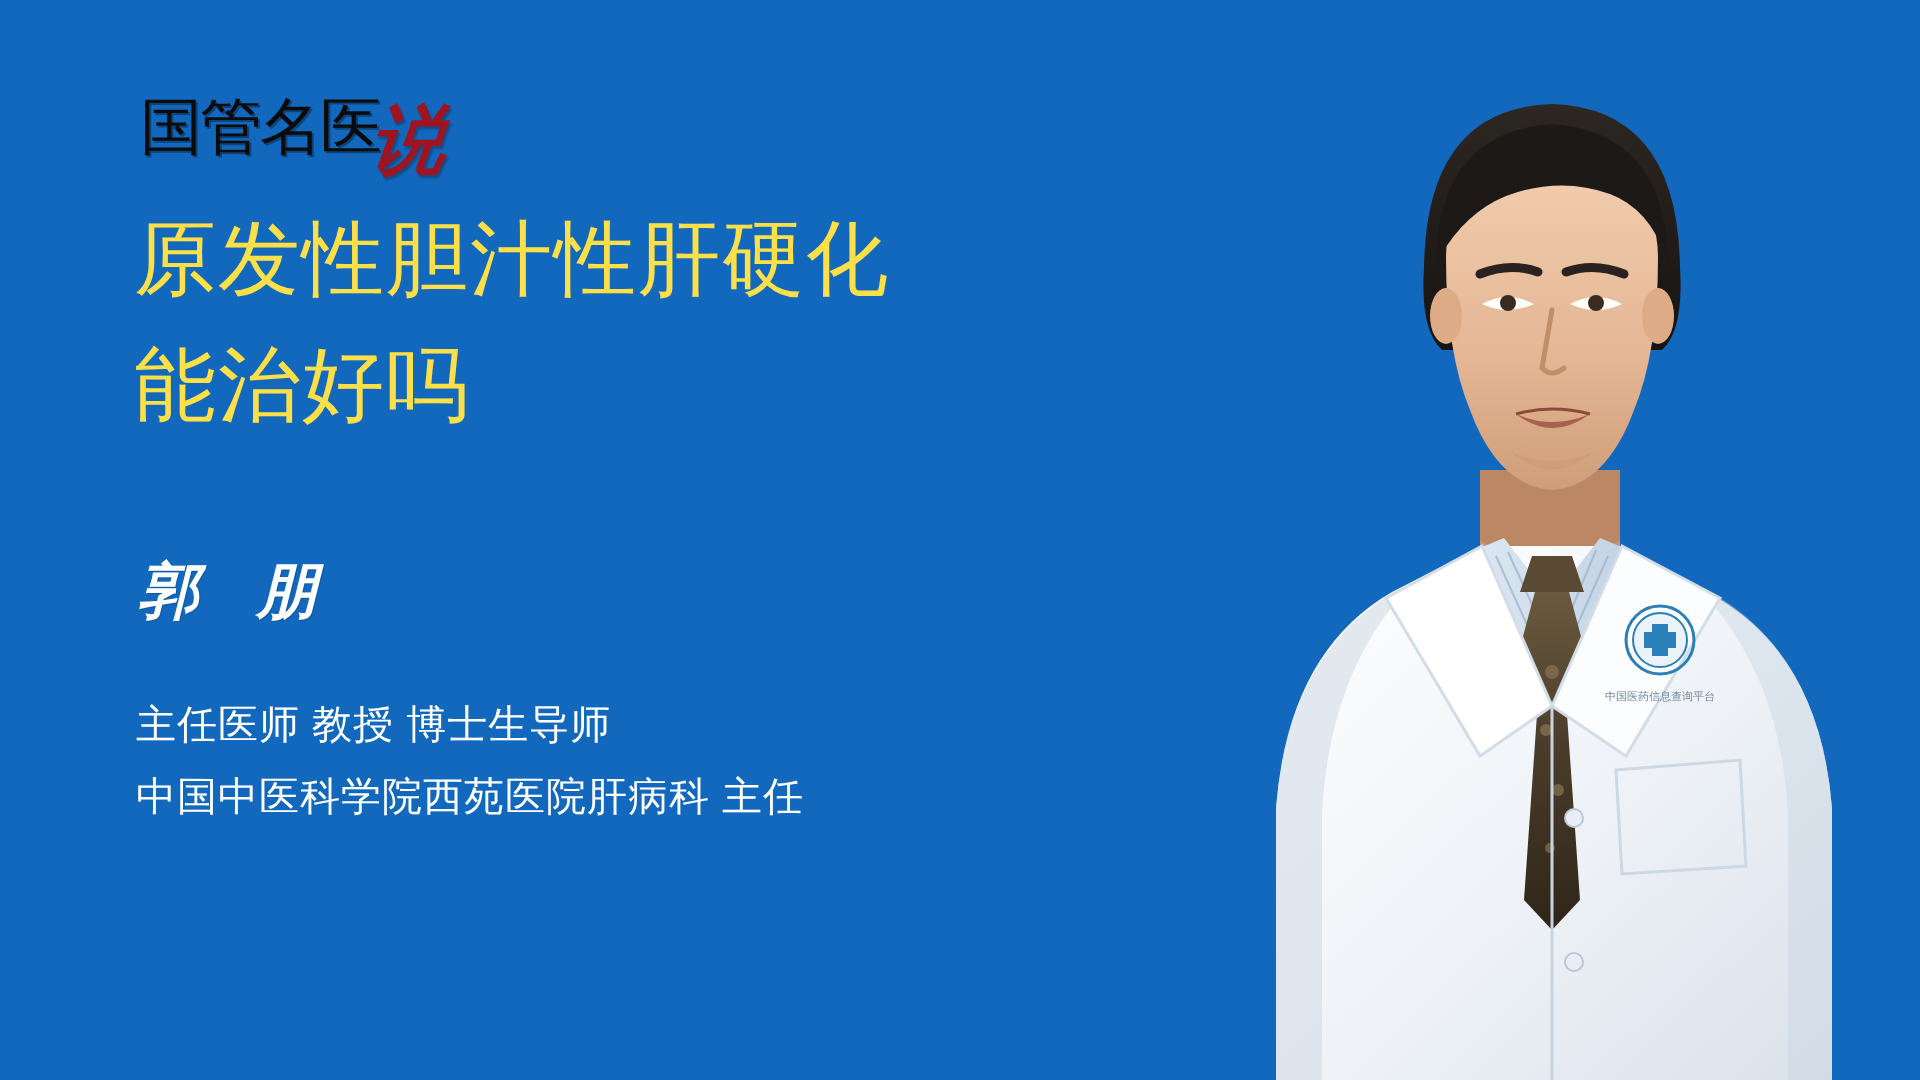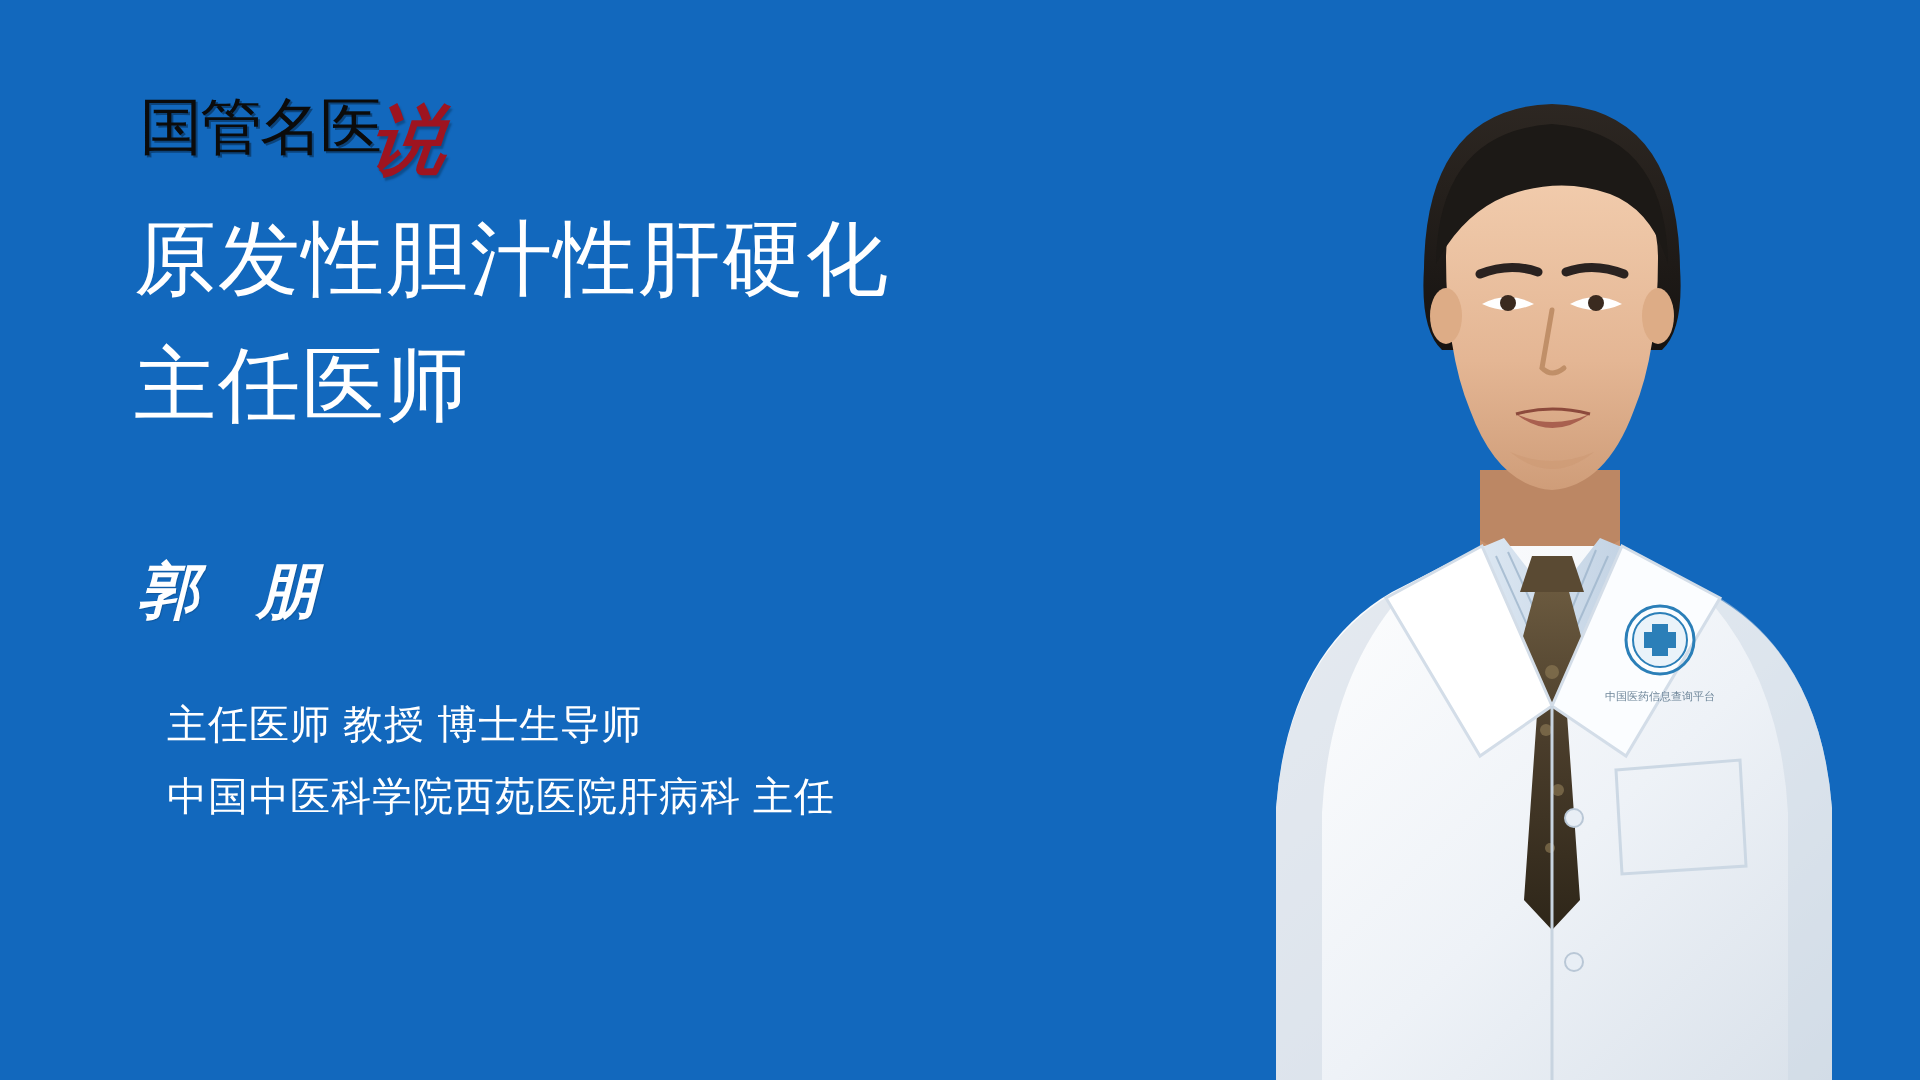--- a/index.html
+++ b/index.html
@@ -45,21 +45,21 @@
     position:relative;
     top:6px;
     text-shadow:2px 3px 2px rgba(0,0,0,.25);
     transform:skewX(-6deg);
   }
 
   
   .title {
     position:absolute;
     left:2px; top:196px;
-    color:#ffffff;
+    color:#fde047;
     font-size:82px;
     font-weight:400;
     line-height:126px;
     letter-spacing:2px;
     white-space:nowrap;
   }
   .title-line { display:block; }
 
   
   .doctor-name {
@@ -82,21 +82,20 @@
     left:4px; top:688px;
     color:#ffffff;
   }
   .credential-line {
     display:block;
     font-size:40px;
     font-weight:400;
     line-height:72px;
     letter-spacing:1px;
     white-space:nowrap;
-    margin-left:31px;
   }
 
   
   .photo {
     position:absolute;
     right:0; bottom:0;
     width:740px; height:1080px;
     overflow:hidden;
   }
   .photo-svg { display:block; width:740px; height:1080px; }
@@ -108,21 +107,21 @@
 
   <div class="left-col">
 
     <div class="logo">
       <span class="logo-main">国管名医</span>
       <span class="logo-accent">说</span>
     </div>
 
     <h1 class="title">
       <span class="title-line">原发性胆汁性肝硬化</span>
-      <span class="title-line">主任医师</span>
+      <span class="title-line">能治好吗</span>
     </h1>
 
     <div class="doctor-name">郭  朋</div>
 
     <div class="credentials">
       <span class="credential-line">主任医师  教授  博士生导师</span>
       <span class="credential-line">中国中医科学院西苑医院肝病科  主任</span>
     </div>
 
   </div>

